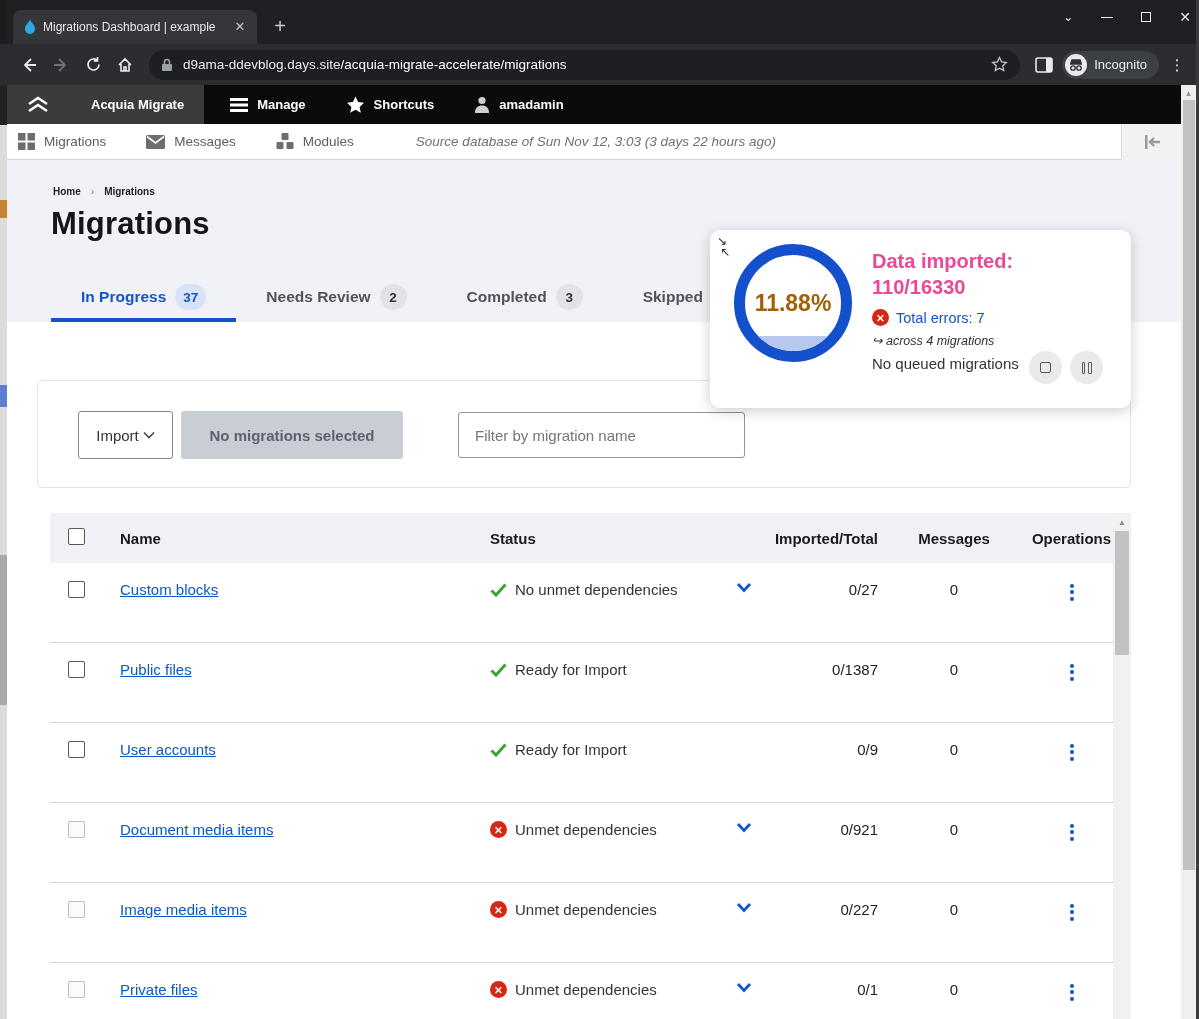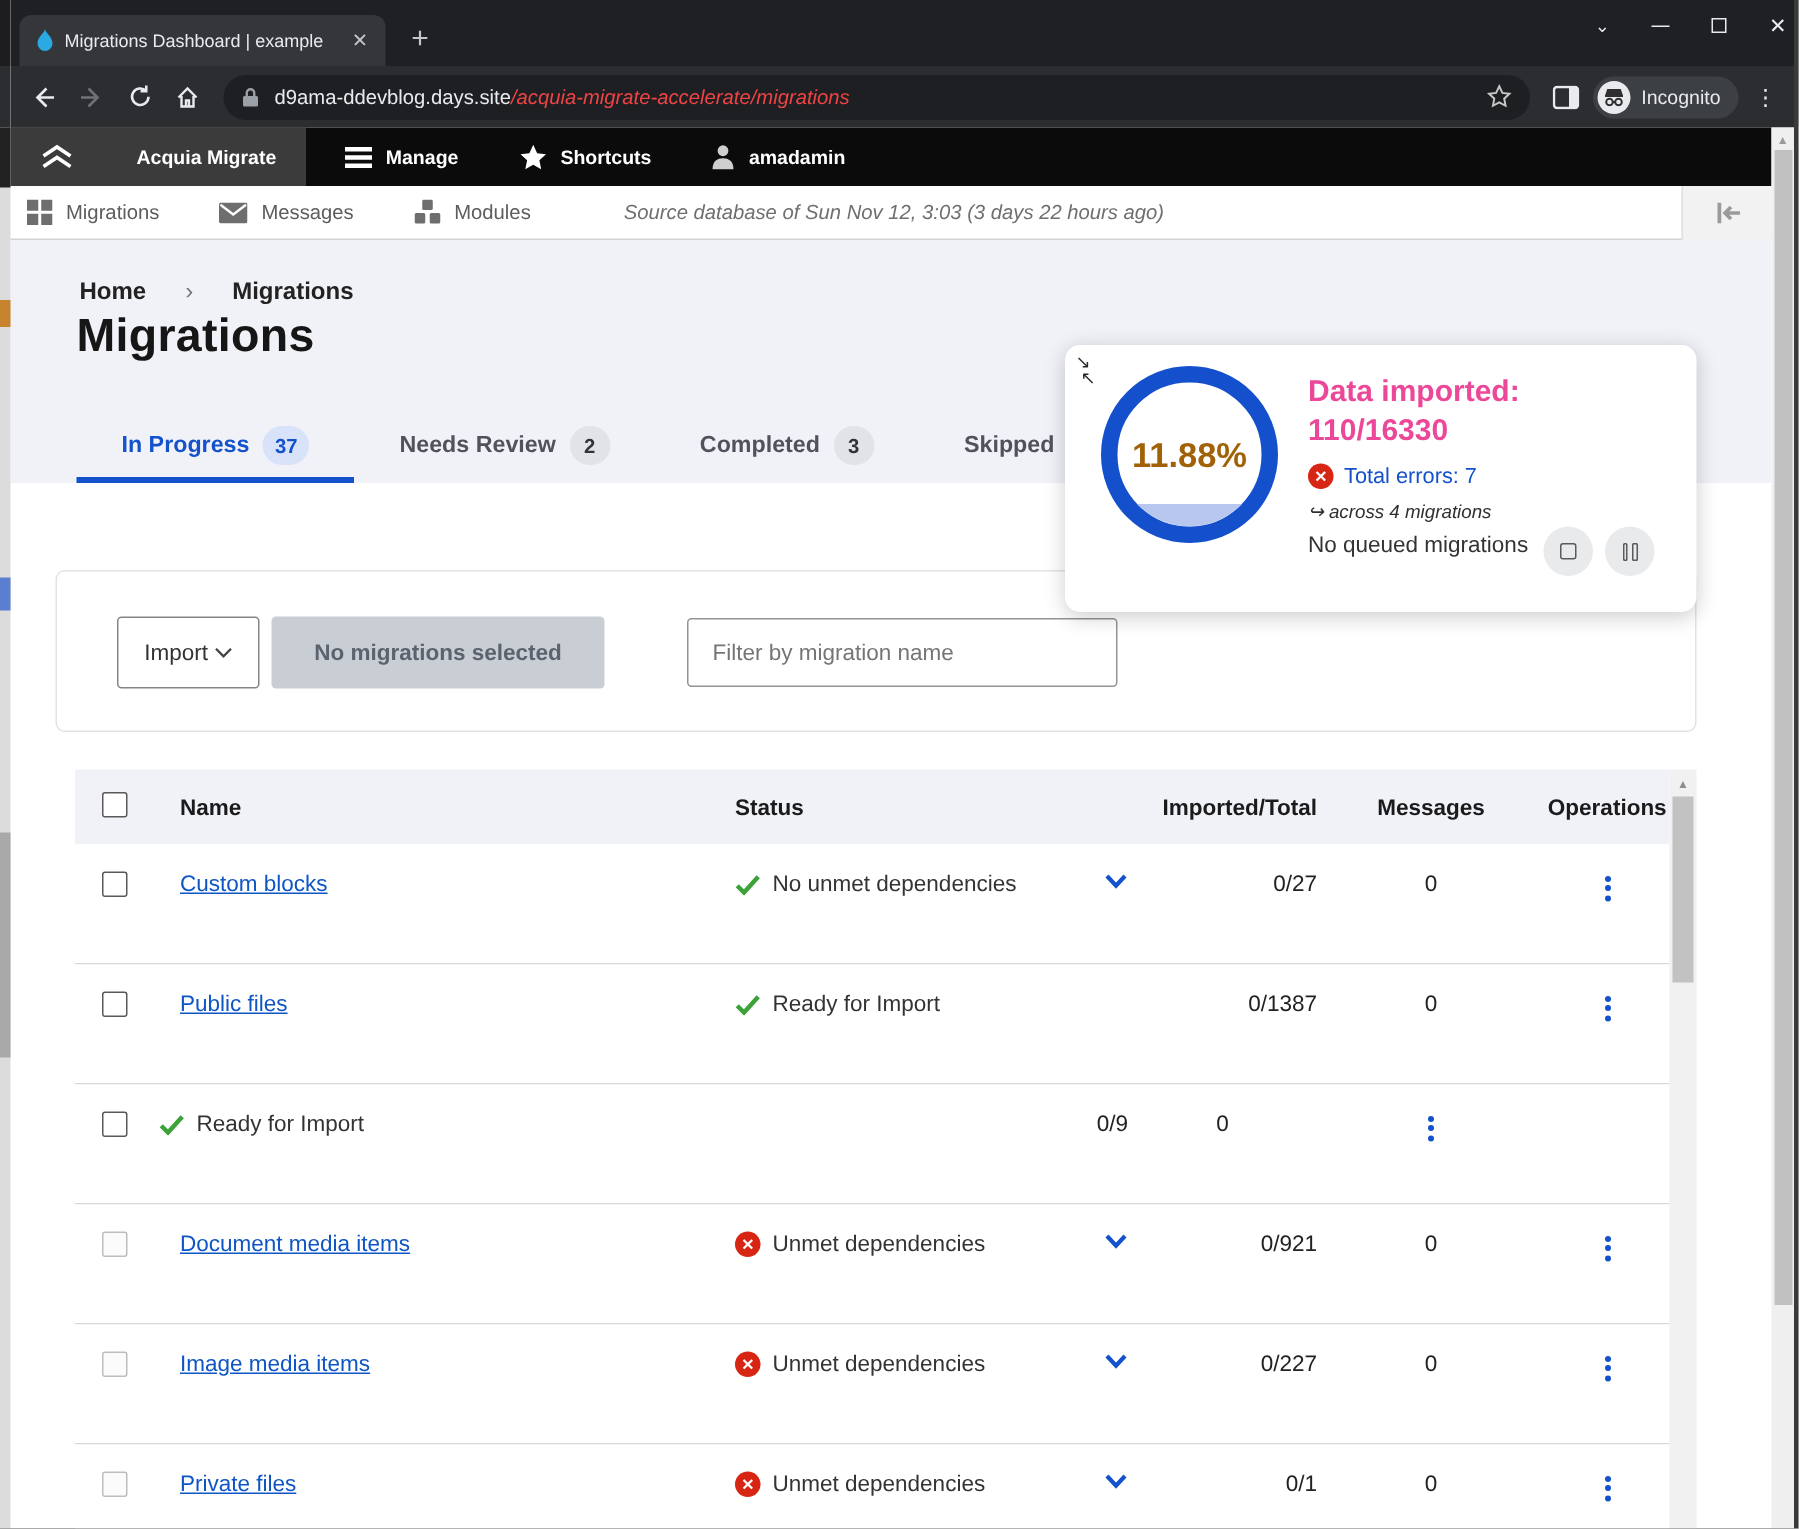--- a/index.html
+++ b/index.html
@@ -22,38 +22,38 @@
   .win-controls { position:absolute; right:8px; top:0; height:34px; display:flex; align-items:center; gap:28px; color:#e8eaed; }
   .win-controls span { font-size:14px; }
   .wc-box { display:inline-block; width:10px; height:10px; border:1.5px solid #e8eaed; }
   .wc-min { display:inline-block; width:12px; height:0; border-top:1.5px solid #e8eaed; }
 
   .toolbar { position:absolute; left:7px; top:44px; width:1192px; height:41px; background:#2c2d30; display:flex; align-items:center; padding:0 8px; gap:4px; }
   .navbtn { width:28px; height:28px; display:flex; align-items:center; justify-content:center; border-radius:50%; flex:none; }
   .addressbar { flex:1; height:30px; background:#1e1f22; border-radius:15px; display:flex; align-items:center; padding:0 12px; margin:0 6px; min-width:0; }
   .addr-text { font-size:13.5px; white-space:nowrap; overflow:hidden; flex:1; margin-left:10px; }
   .addr-domain { color:#e8eaed; }
-  .addr-path { color:#ef4444;font-style:italic; }
+  .addr-path { color:#ffffff; }
   .incog-pill { height:28px; background:#3c4043; border-radius:14px; display:flex; align-items:center; padding:0 12px 0 3px; gap:7px; flex:none; }
   .incog-circle { width:22px; height:22px; border-radius:50%; background:#e8eaed; display:flex; align-items:center; justify-content:center; }
   .incog-label { color:#e8eaed; font-size:13px; }
 
   
   .adminbar { position:absolute; left:7px; top:85px; width:1174px; height:39px; background:#0b0b0b; display:flex; align-items:stretch; z-index:5; }
   .admin-item { display:flex; align-items:center; gap:9px; padding:0 16px; color:#fff; font-size:13px; font-weight:bold; }
   .admin-item.active { background:#3b3b3b; padding:0 20px;gap:42px; }
   .secondbar { position:absolute; left:7px; top:124px; width:1174px; height:36px; background:#fff; border-bottom:1px solid #d4d4d4; display:flex; align-items:center; z-index:5; }
   .second-item { display:flex; align-items:center; gap:9px; padding:0 14px; color:#5d5d5d; font-size:13.5px; height:100%; }
   .source-note { font-style:italic; color:#6f6f6f; font-size:13.5px; margin-left:48px; }
   .collapse-box { position:absolute; right:0; top:0; width:60px; height:36px; background:#f2f2f2; border-left:1px solid #e0e0e0; display:flex; align-items:center; justify-content:center; }
 
   
   .page { position:absolute; left:7px; top:160px; width:1174px; height:859px; background:#fff; overflow:hidden; z-index:1; }
   .hero { position:absolute; left:0; top:0; width:1174px; height:162px; background:#f1f2f8; }
-  .breadcrumb { position:absolute; left:46px; top:26px; font-size:16px; font-weight:bold; color:#222; display:flex; gap:26px; align-items:flex-start; }
+  .breadcrumb { position:absolute; left:46px; top:26px; font-size:10px; font-weight:bold; color:#222; display:flex; gap:10px; align-items:flex-start; }
   .crumb-sep { color:#777; font-weight:normal; }
   .page-title { position:absolute; left:44px; top:46px; font-size:31px; font-weight:bold; color:#161616; letter-spacing:.2px; }
 
   .tabs { position:absolute; left:44px; bottom:0; display:flex; }
   .tab-item { display:flex; align-items:center; gap:9px; padding:0 30px; height:46px; font-size:15.5px; font-weight:bold; color:#51525c; border-bottom:4px solid transparent; }
   .tab-item.active { color:#1452cc; border-bottom-color:#1452cc; }
   .tab-badge { min-width:27px; height:26px; border-radius:13px; background:#e1e3e9; color:#333; font-size:13.5px; display:flex; align-items:center; justify-content:center; padding:0 8px; }
   .tab-item.active .tab-badge { background:#d8e2f8; color:#1452cc; }
 
   
@@ -337,20 +337,21 @@
                 </svg>
                 <span>Ready for Import</span>
               </span>
             </div>
             <div class="cell cell-imported num">0/1387</div>
             <div class="cell cell-messages num">0</div>
             <div class="cell cell-operations"><span class="kebab"><i></i><i></i><i></i></span></div>
           </div>
           <div class="trow tbody-row">
             <div class="cell cell-check"><span class="checkbox"></span></div>
+            <div class="cell cell-name"><a class="mig-link" href="#">User accounts</a></div>
             <div class="cell">
               <span class="status-wrap">
                 <svg width="17" height="14" viewBox="0 0 17 14">
                   <path d="M1.5 7.5 L6 12 L15.5 1.5" stroke="#3ea23a" stroke-width="3" fill="none"></path>
                 </svg>
                 <span>Ready for Import</span>
               </span>
             </div>
             <div class="cell cell-imported num">0/9</div>
             <div class="cell cell-messages num">0</div>

